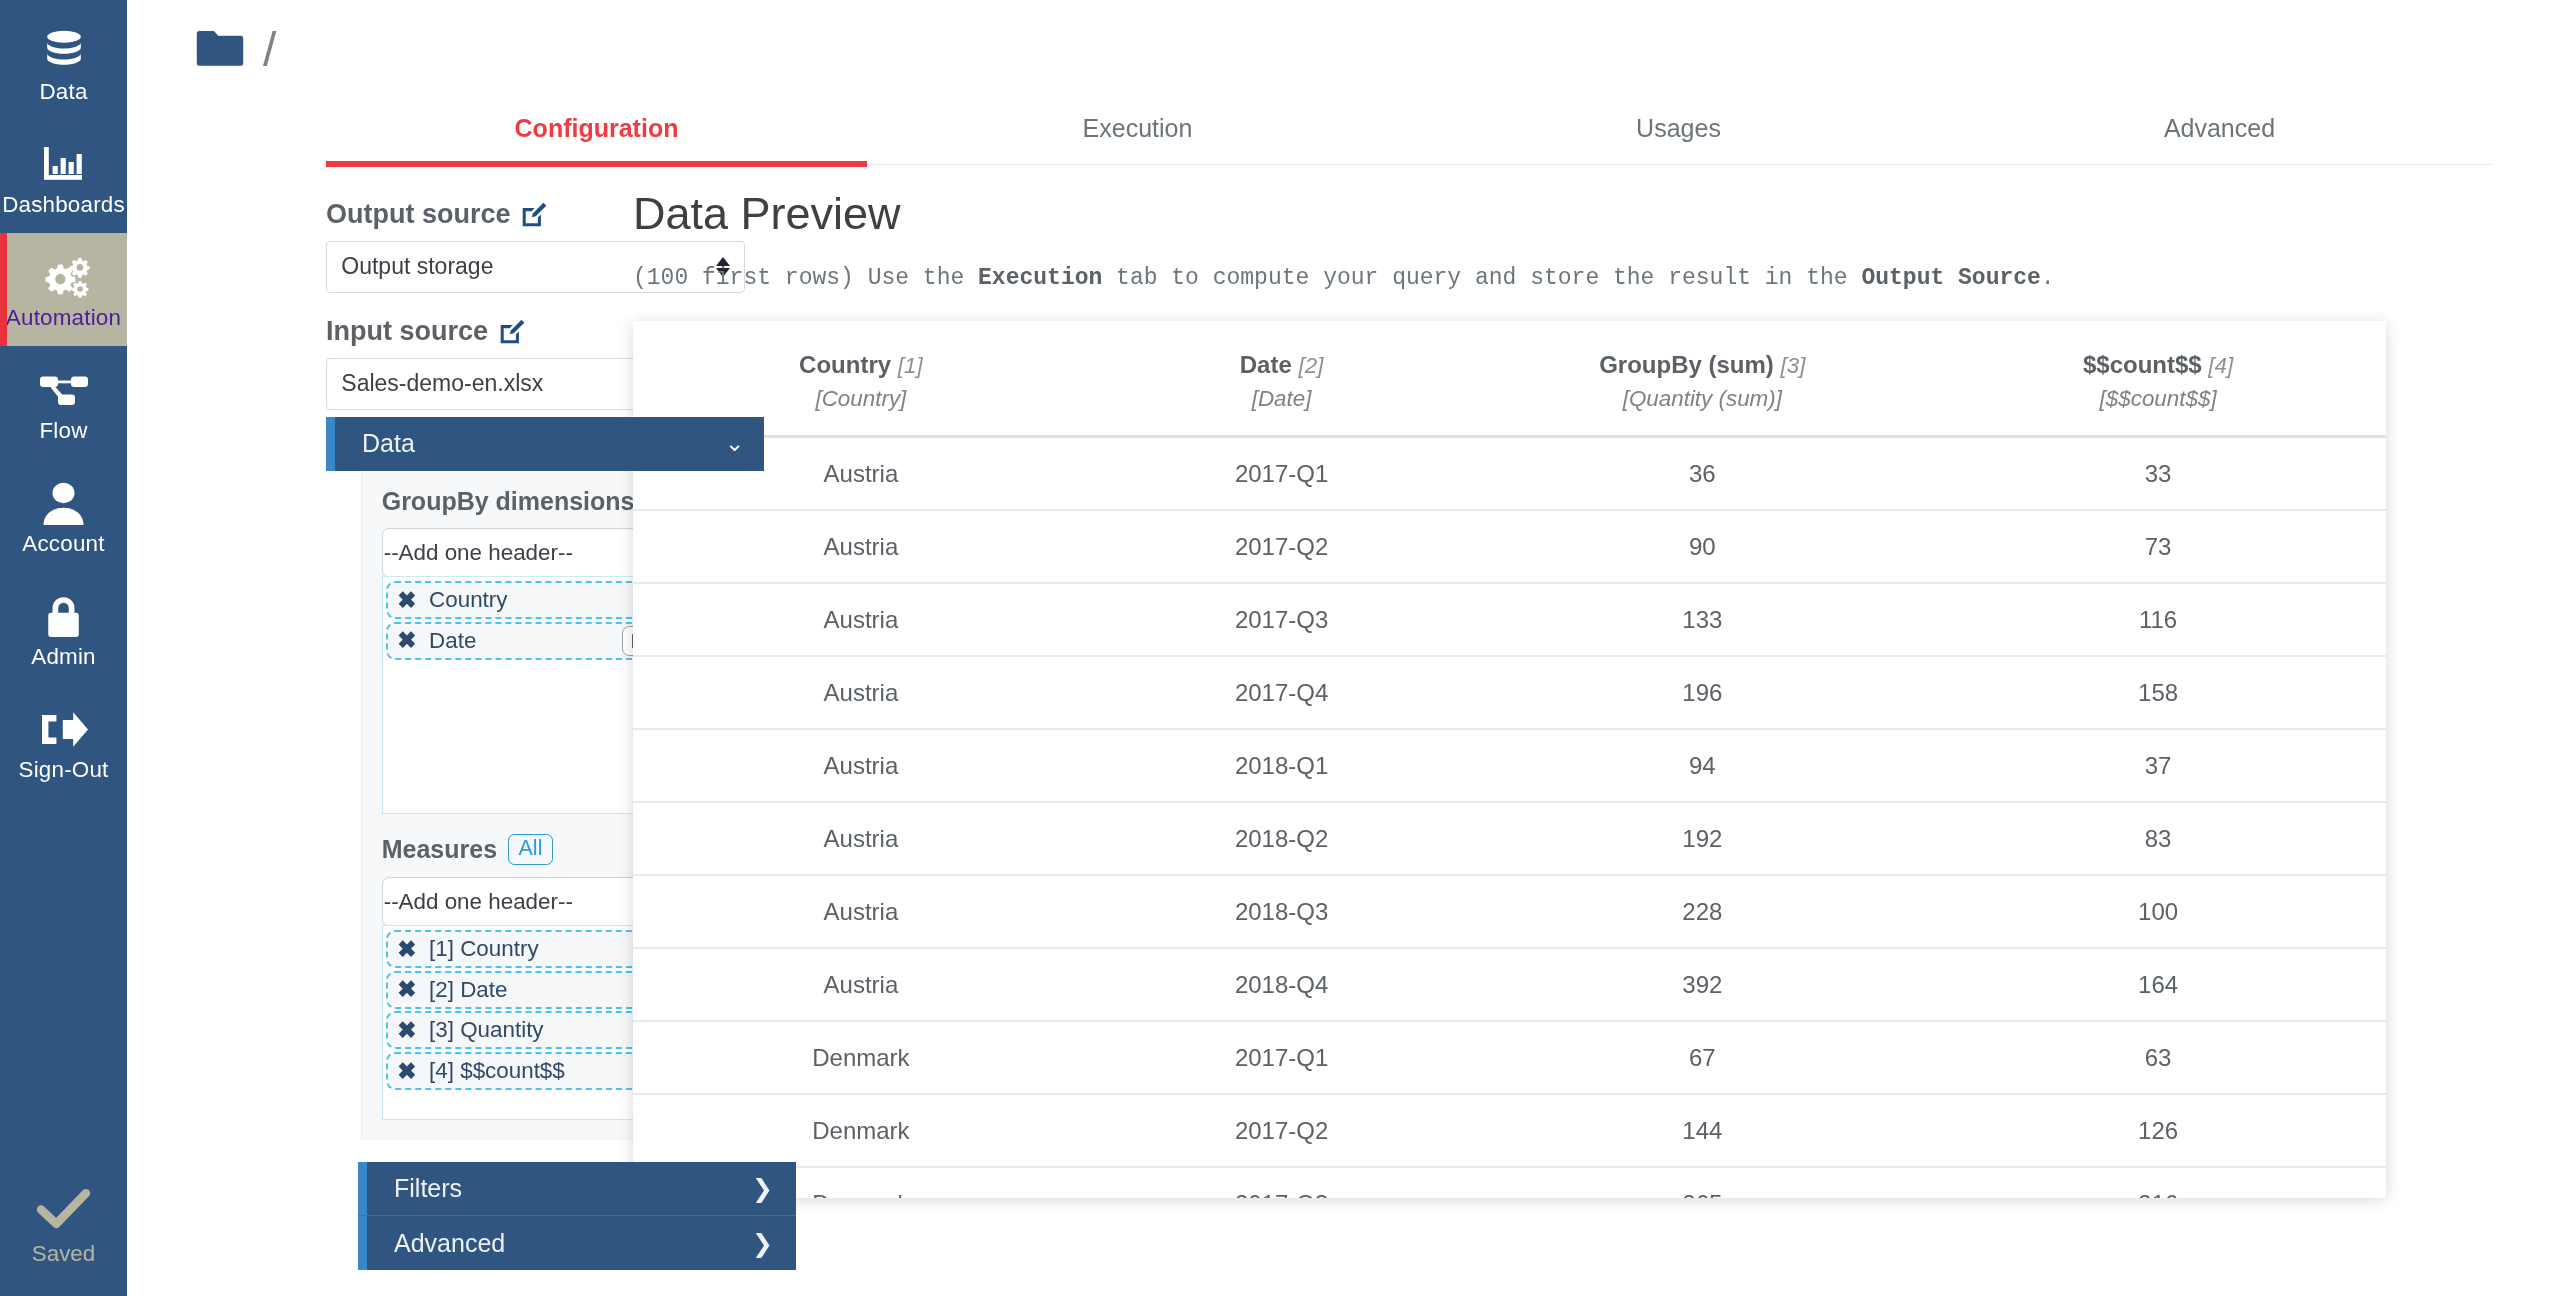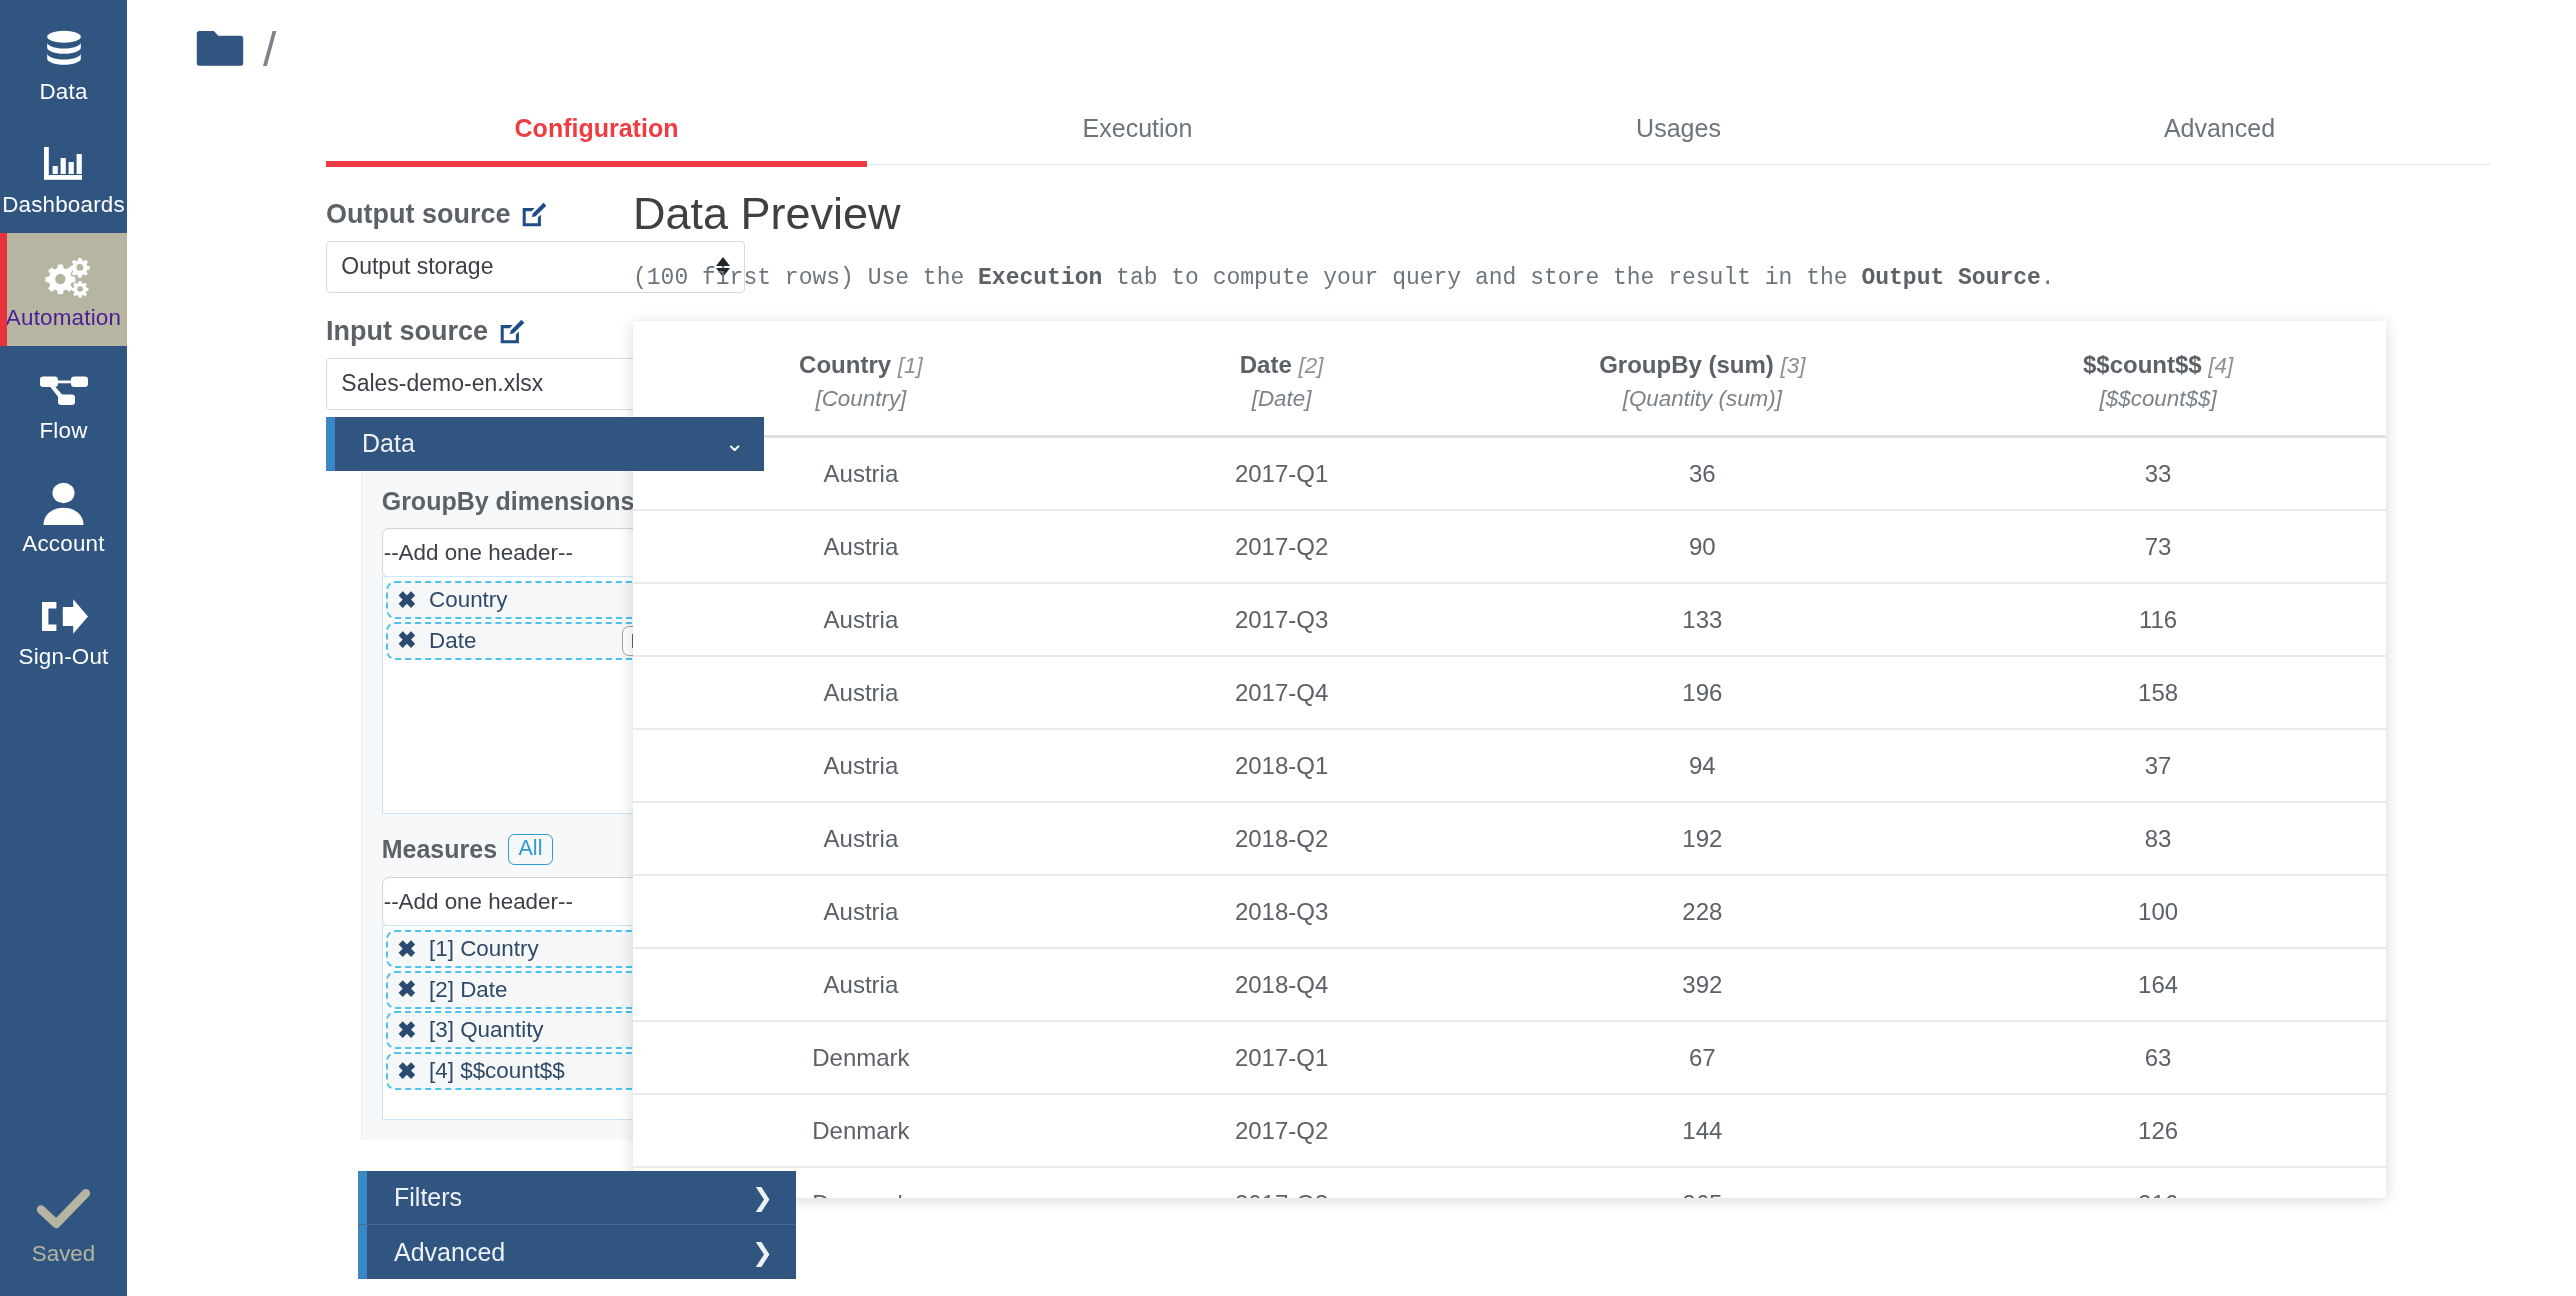--- a/index.html
+++ b/index.html
@@ -164,21 +164,21 @@
   .collapse-bar {
     width: 438px; height: 54px; background: #2f5580; color: #eef2f6;
     display: flex; align-items: center; justify-content: space-between;
     padding: 0 23px 0 36px; font-size: 25px; position: relative; cursor: pointer;
     border-bottom: 1.8px solid #4a6c92;
   }
   .collapse-bar::before {
     content: ""; position: absolute; left: 0; top: 0; bottom: 0; width: 9px;
     background: #3a87c8;
   }
-  .collapse-group { margin-top: 31px; padding-left: 32px; }
+  .collapse-group { margin-top: 22px; padding-left: 32px; }
 
   
   .preview { flex: 1; padding: 23px 0 0 32px; }
   .preview h2 {
     font-size: 45px; font-weight: 300; color: #404040; margin-bottom: 25px;
   }
   .preview-sub { font-size: 23px; color: #6d757c; margin-bottom: 30px; font-family: Liberation Mono, monospace; }
   .preview-sub b { font-weight: 700; color: #5b6167; }
 
   .table-card {
@@ -266,20 +266,29 @@
     <div class="nav-item">
       <span class="glyph">
         <svg width="45" height="47" viewBox="0 0 22 23" fill="#fff">
           <ellipse cx="11" cy="6.4" rx="5.4" ry="5"></ellipse>
           <path d="M1.2 22c0-5.2 4.4-8.4 9.8-8.4s9.8 3.2 9.8 8.4z"></path>
         </svg>
       </span>
       <span class="nav-label">Account</span>
     </div>
 
+    <div class="nav-item">
+      <span class="glyph">
+        <svg width="43" height="47" viewBox="0 0 22 23" fill="#fff">
+          <path d="M5.4 10V7.2a5.6 5.6 0 0 1 11.2 0V10h-2.9V7.2a2.7 2.7 0 0 0-5.4 0V10z"></path>
+          <rect x="3.2" y="9.6" width="15.6" height="12.4" rx="1.4"></rect>
+        </svg>
+      </span>
+      <span class="nav-label">Admin</span>
+    </div>
 
     <div class="nav-item">
       <span class="glyph">
         <svg width="52" height="41" viewBox="0 0 26 20" fill="#fff">
           <path d="M2 2.8h7.2v3.2H5.2v8h4v3.2H2z"></path>
           <path d="M12.4 5.2h5.2V1.4L25 10l-7.4 8.6v-3.8h-5.2z"></path>
         </svg>
       </span>
       <span class="nav-label">Sign-Out</span>
     </div>

